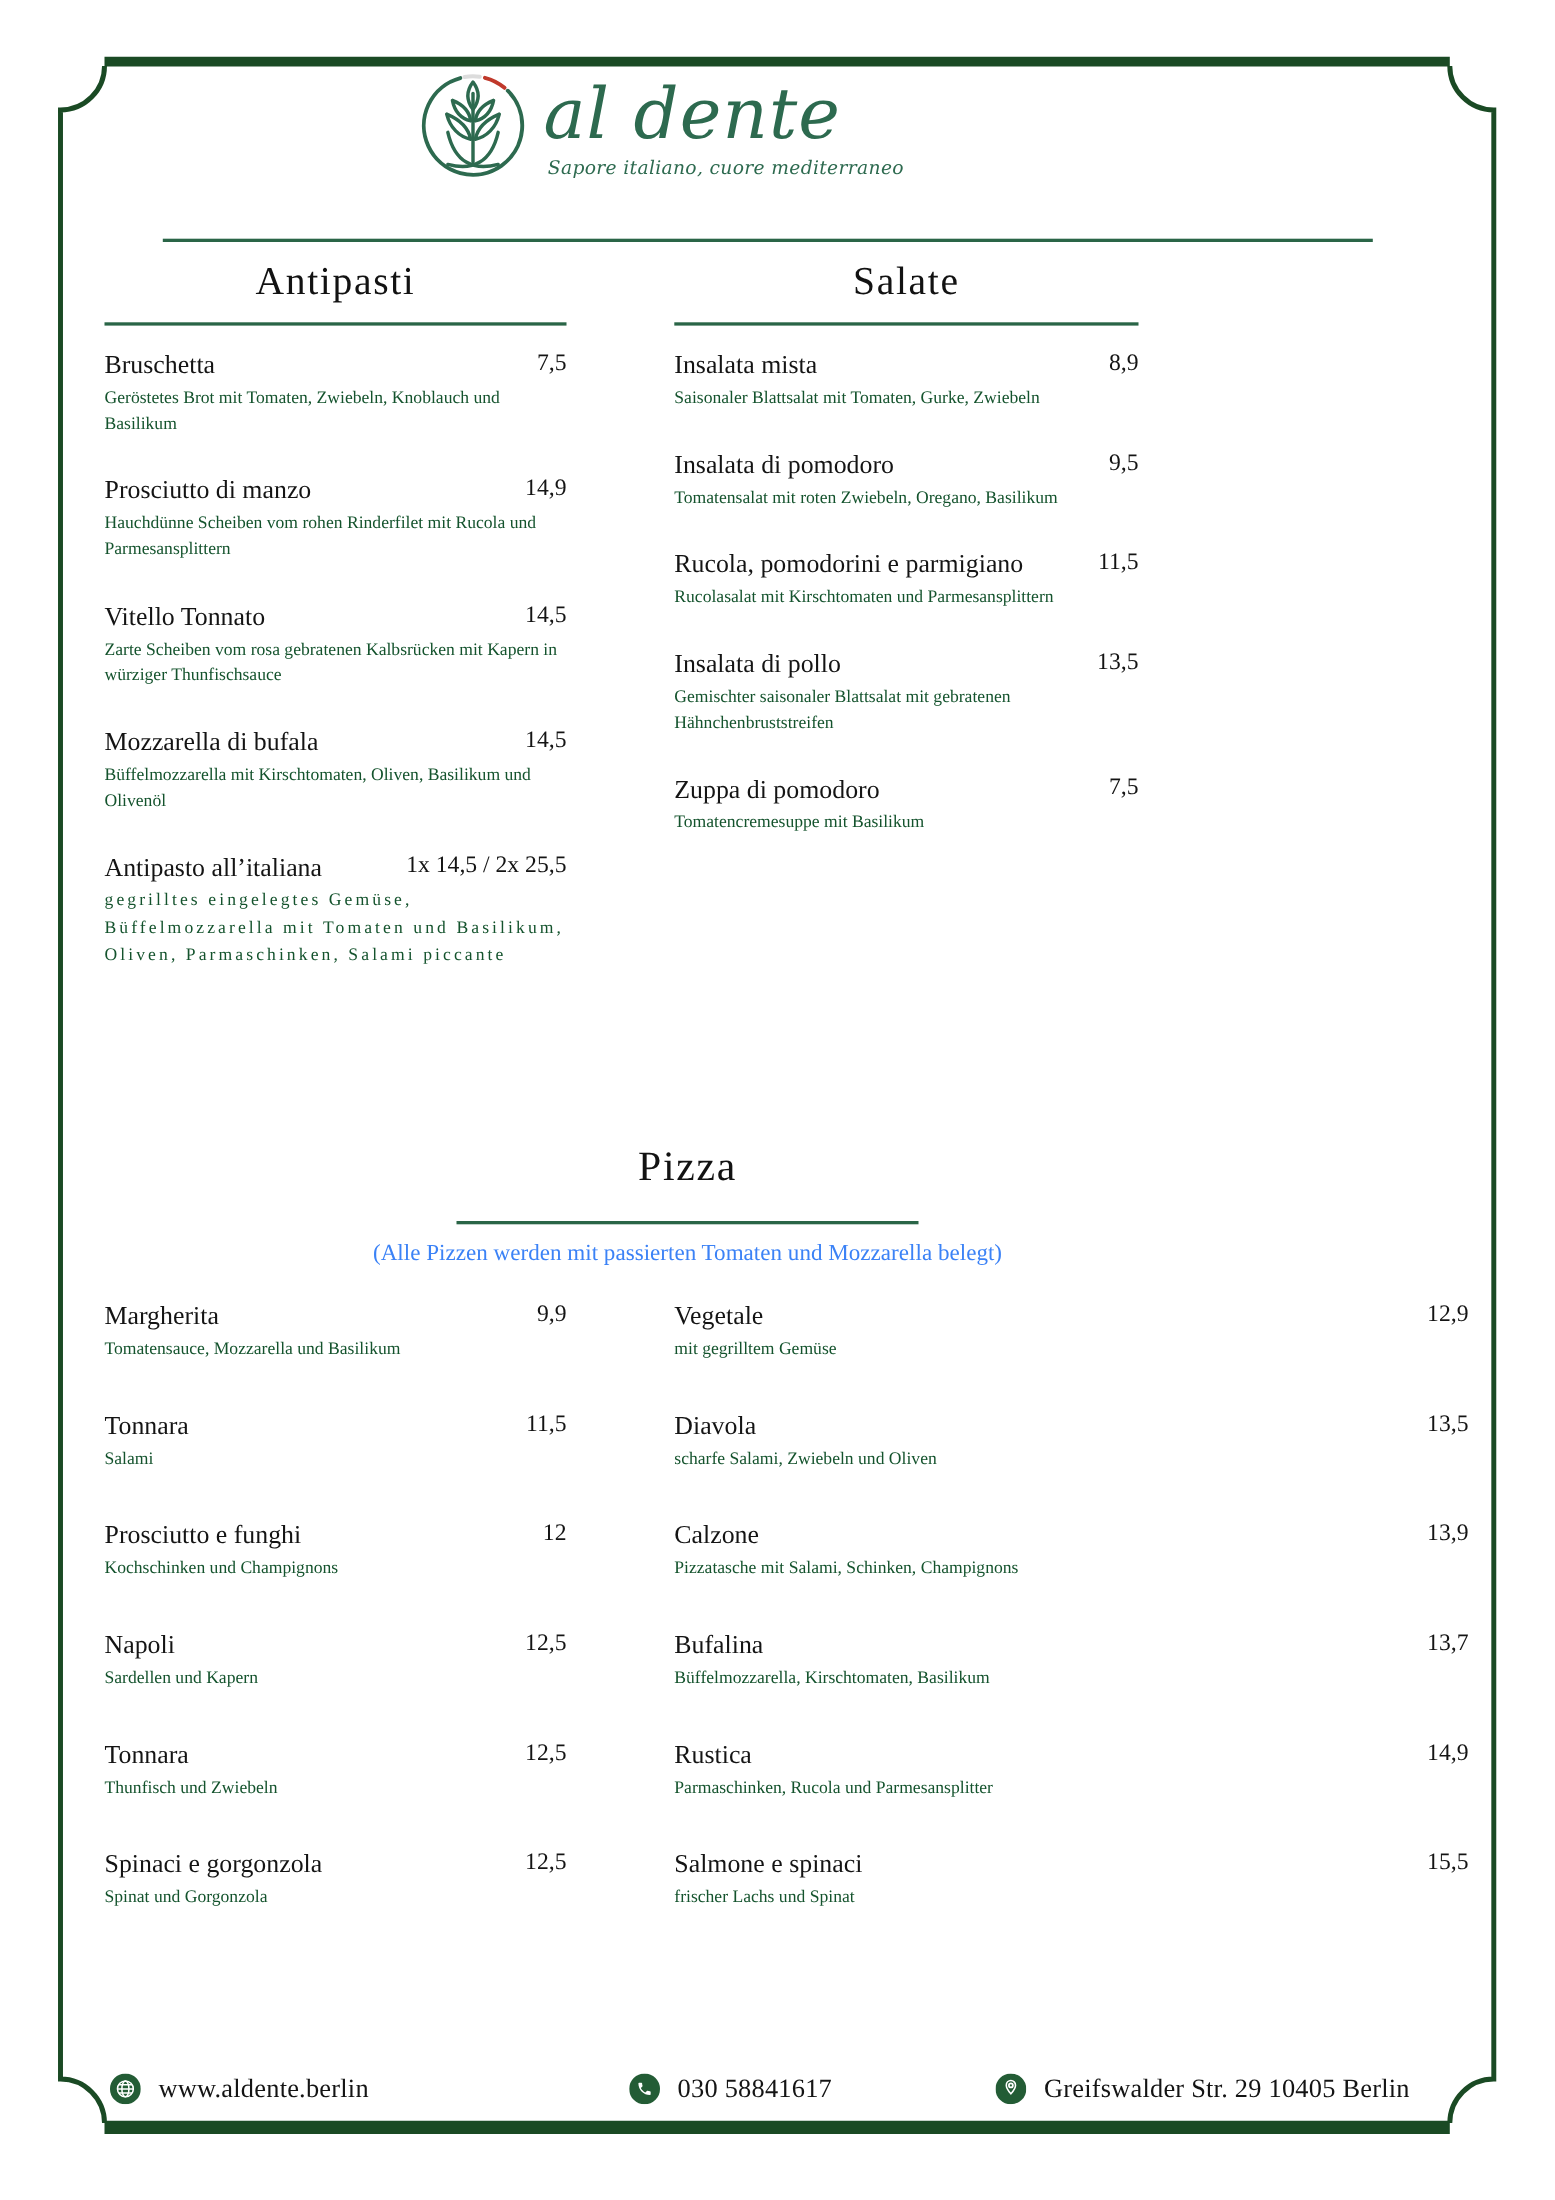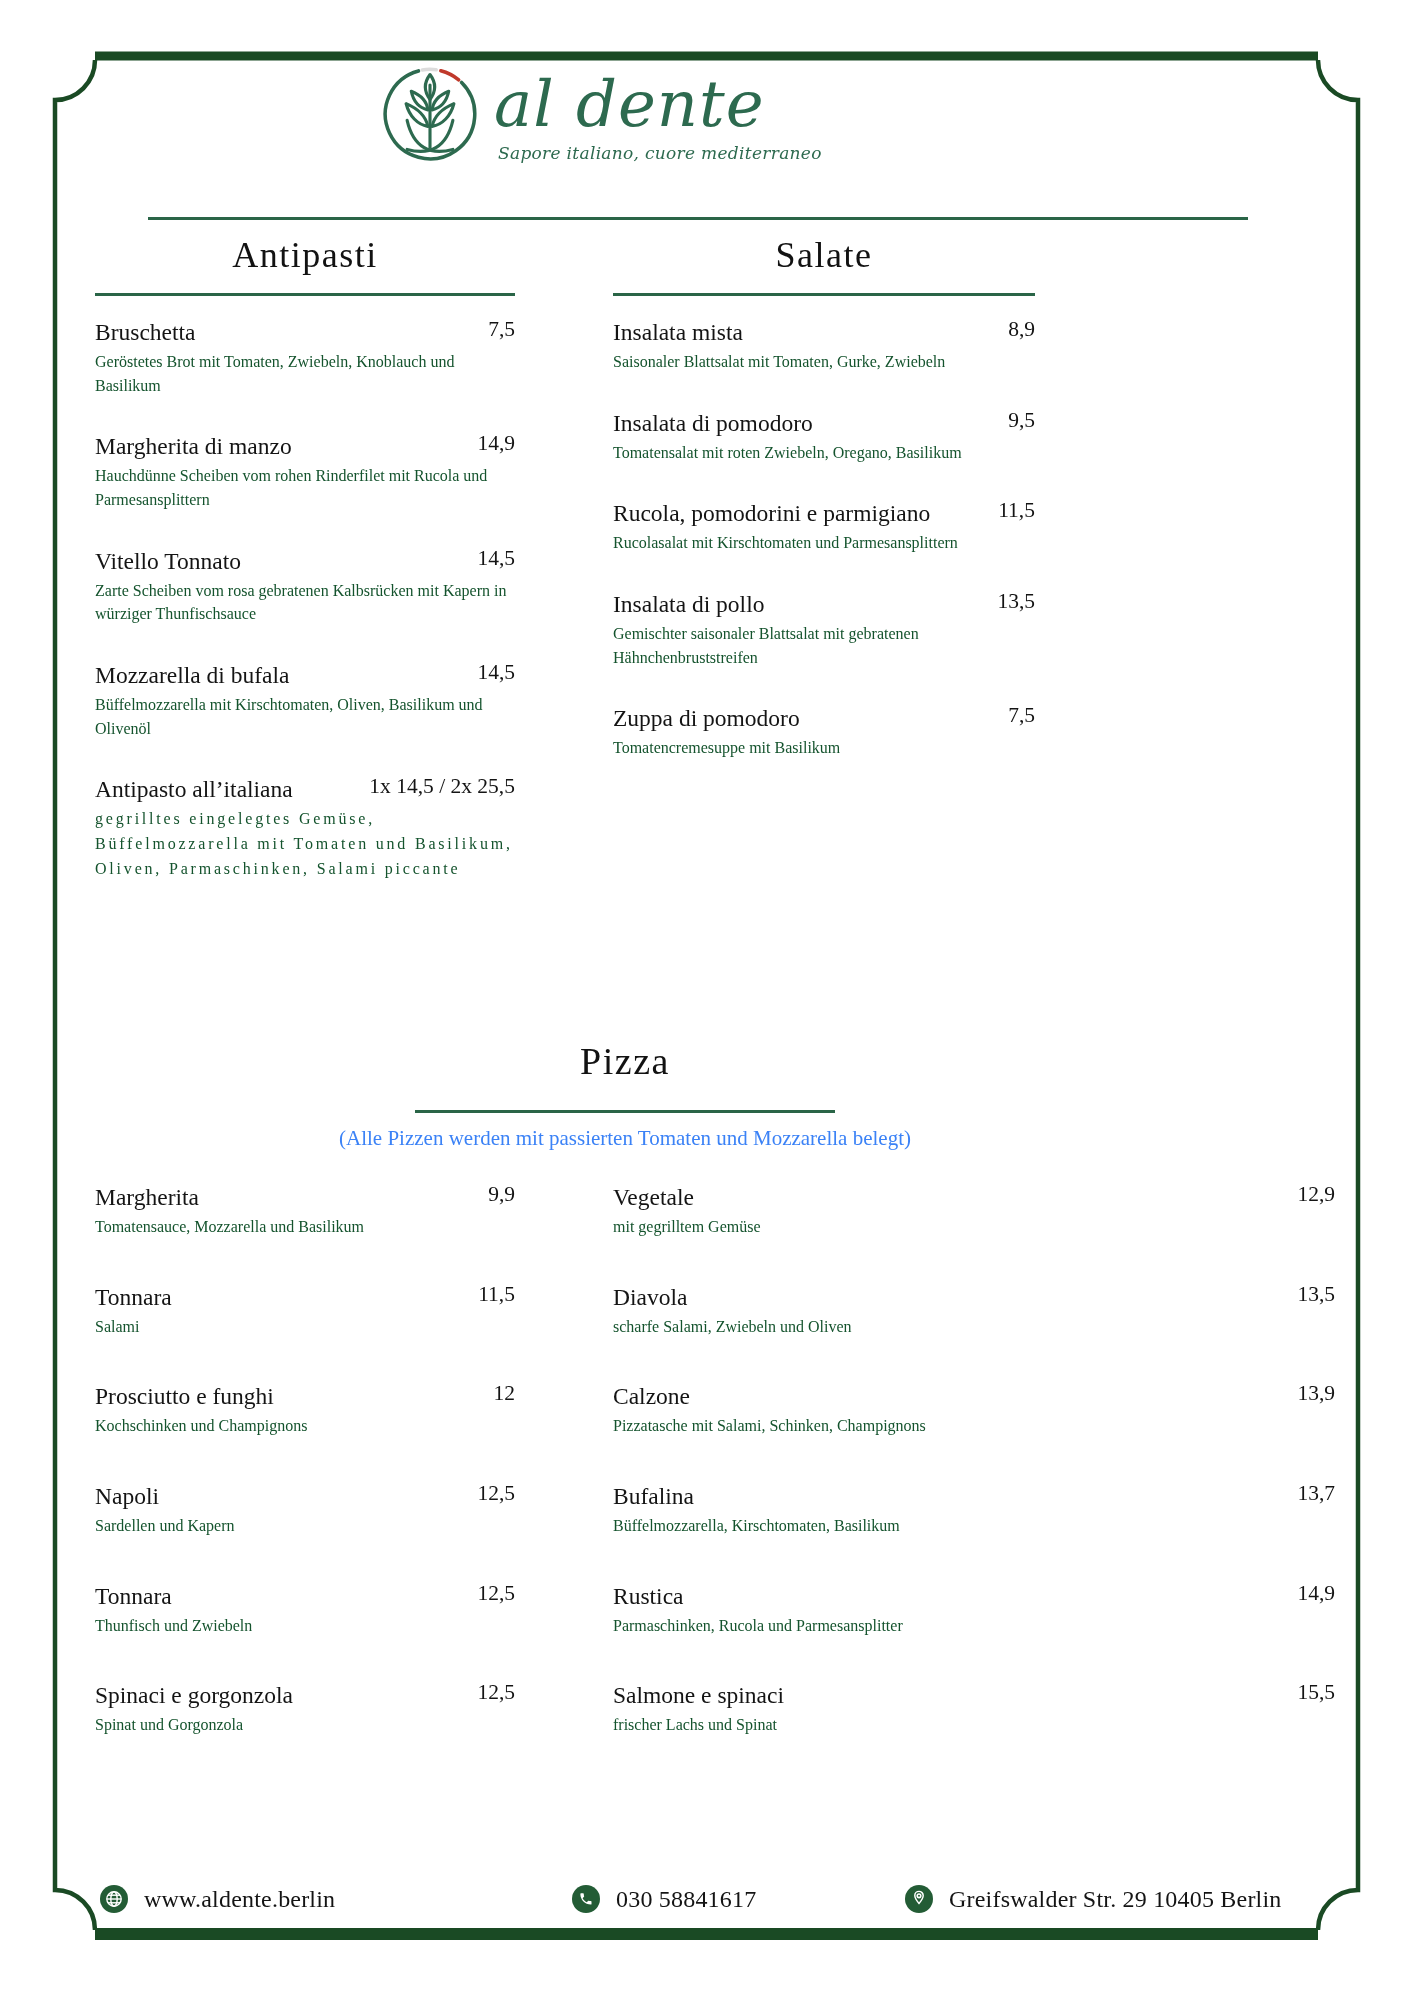--- a/index.html
+++ b/index.html
@@ -110,21 +110,21 @@
     <div class="items">
       <div class="item">
         <div class="row">
             <span class="nm">Bruschetta</span>
             <span class="pr">7,5</span>
           </div>
         <div class="ds">Geröstetes Brot mit Tomaten, Zwiebeln, Knoblauch und Basilikum</div>
       </div>
       <div class="item">
         <div class="row">
-            <span class="nm">Margherita di manzo</span>
+            <span class="nm">Prosciutto di manzo</span>
             <span class="pr">14,9</span>
           </div>
         <div class="ds">Hauchdünne Scheiben vom rohen Rinderfilet mit Rucola und Parmesansplittern</div>
       </div>
       <div class="item">
         <div class="row">
             <span class="nm">Vitello Tonnato</span>
             <span class="pr">14,5</span>
           </div>
         <div class="ds">Zarte Scheiben vom rosa gebratenen Kalbsrücken mit Kapern in würziger Thunfischsauce</div>

